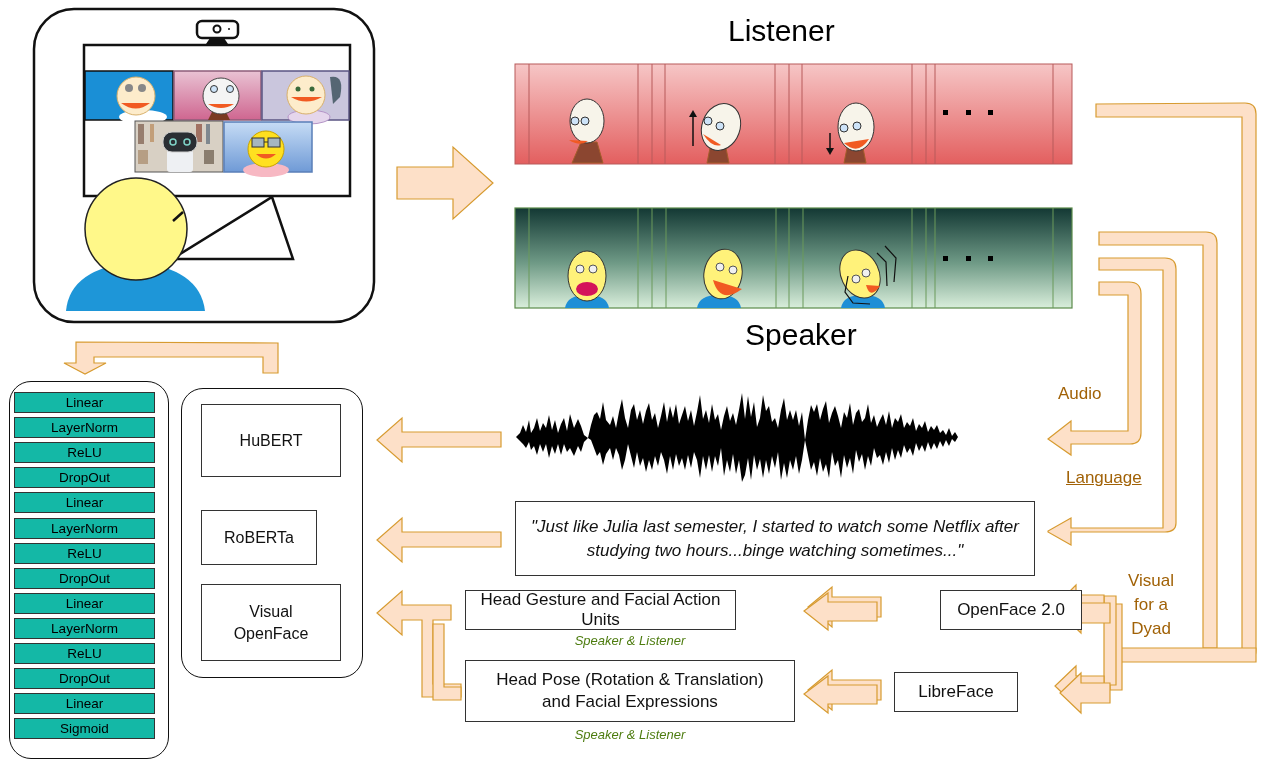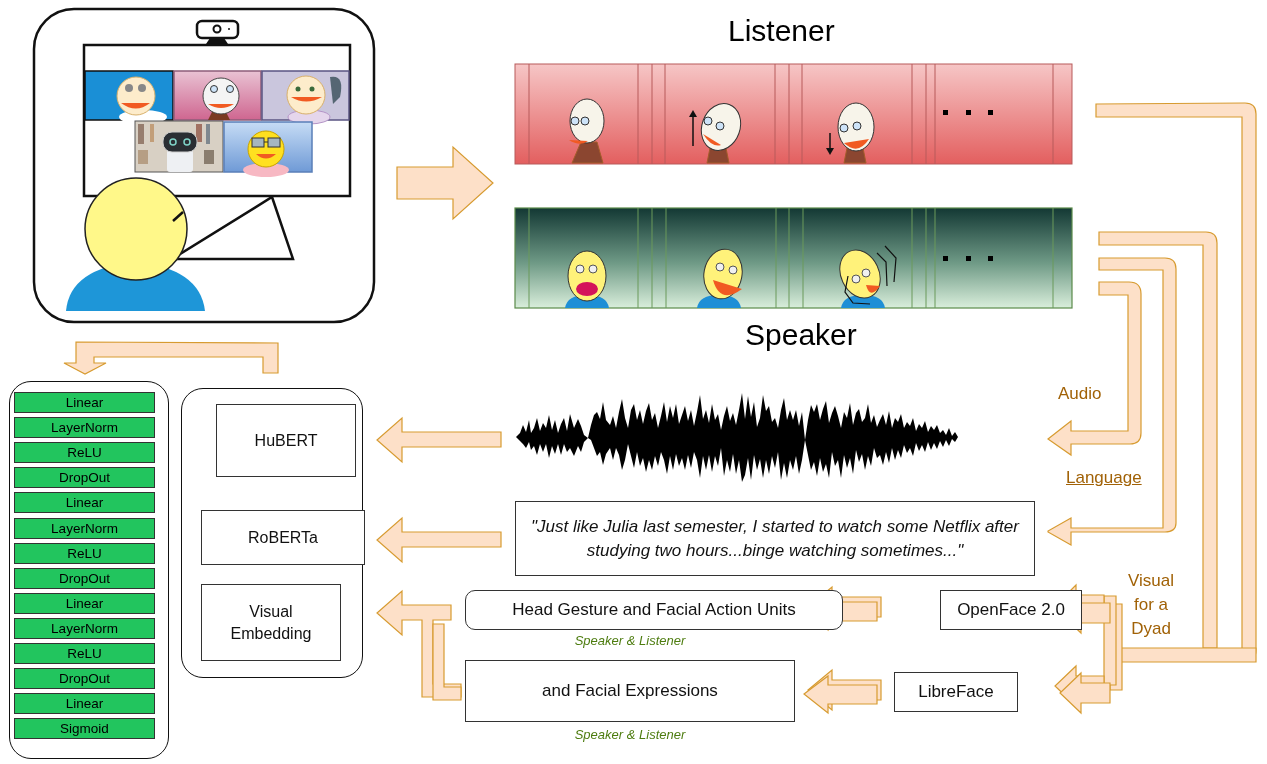--- a/index.html
+++ b/index.html
@@ -3,21 +3,21 @@
 <meta charset="utf-8">
 <style>
   html, body { margin:0; padding:0; background:#ffffff; }
   body { width:1267px; height:764px; position:relative; overflow:hidden; font-family:"Liberation Sans", sans-serif; }
   svg.layer { position:absolute; left:0; top:0; }
   .title-lg { position:absolute; font-size:30px; color:#000; }
   .box { position:absolute; border:1.5px solid #333; background:#fff; box-sizing:border-box;
          display:flex; align-items:center; justify-content:center; text-align:center; color:#111; }
   .rounded { position:absolute; border:1.5px solid #111; border-radius:22px; box-sizing:border-box; background:#fff; }
   .layer-item { position:absolute; left:14px; width:141px; height:21px; border:1.5px solid #333; box-sizing:border-box;
-                font-size:13.5px; display:flex; align-items:center; justify-content:center; background:#22c55e; }
+                font-size:13.5px; display:flex; align-items:center; justify-content:center; background:#14b8a6; }
   .label { position:absolute; font-size:17px; color:#a16207; text-align:center; }
   .italic-note { position:absolute; font-size:13px; font-style:italic; color:#4d7c0f; text-align:center; }
 </style>
 </head>
 <body>
 
 <svg class="layer" width="1267" height="764" viewBox="0 0 1267 764">
   <defs>
     <linearGradient id="lgRed" x1="0" y1="0" x2="0" y2="1">
       <stop offset="0" stop-color="#f6c6c6"></stop>
@@ -248,47 +248,48 @@
 <div class="label" style="left:1058px; top:384px;">Audio</div>
 <div class="label" style="left:1066px; top:468px;text-decoration:underline;">Language</div>
 <div class="label" style="left:1128px; top:569px; white-space:pre-line; line-height:24px;">Visual
 for a
 Dyad</div>
 
 <div class="box" style="left:515px; top:501px; width:520px; height:75px; font-size:17px; font-style:italic; padding:0 10px; line-height:24px;">
   <span>"Just like Julia last semester, I started to watch some Netflix after studying two hours...binge watching sometimes..."</span>
 </div>
 
-<div class="box" style="left:465px; top:590px; width:378px; height:40px; font-size:17px;border-radius:10px;">
+<div class="box" style="left:465px; top:590px; width:271px; height:40px; font-size:17px;">
   <span>Head Gesture and Facial Action Units</span>
 </div>
 <div class="italic-note" style="left:465px; top:633px; width:330px;">Speaker &amp; Listener</div>
 
 <div class="box" style="left:465px; top:660px; width:330px; height:62px; font-size:17px; flex-direction:column; line-height:22px;">
+  <span>Head Pose (Rotation &amp; Translation)</span>
   <span>and Facial Expressions</span>
 </div>
 <div class="italic-note" style="left:465px; top:727px; width:330px;">Speaker &amp; Listener</div>
 
 <div class="box" style="left:894px; top:590px; width:142px; height:40px; font-size:17px;margin-left:46px;">
   <span>OpenFace 2.0</span>
 </div>
 <div class="box" style="left:894px; top:672px; width:124px; height:40px; font-size:17px;">
   <span>LibreFace</span>
 </div>
 
 <div class="rounded" style="left:181px; top:388px; width:182px; height:290px;"></div>
-<div class="box" style="left:201px; top:404px; width:140px; height:73px; font-size:16px;margin-left:15px;">
+<div class="box" style="left:201px; top:404px; width:140px; height:73px; font-size:16px;">
   <span>HuBERT</span>
 </div>
-<div class="box" style="left:201px; top:510px; width:164px; height:55px; font-size:16px;">
+<div class="box" style="left:201px; top:510px; width:116px; height:55px; font-size:16px;">
   <span>RoBERTa</span>
 </div>
 <div class="box" style="left:201px; top:584px; width:140px; height:77px; font-size:16px; flex-direction:column; line-height:22px;">
   <span>Visual</span>
-  <span>Embedding</span>
+  <span>OpenFace</span>
 </div>
 
 <div class="rounded" style="left:9px; top:381px; width:160px; height:378px;"></div>
 <div id="layers">
     <div class="layer-item" style="top: 392px;">Linear</div>
     <div class="layer-item" style="top: 417.1px;">LayerNorm</div>
     <div class="layer-item" style="top: 442.2px;">ReLU</div>
     <div class="layer-item" style="top: 467.3px;">DropOut</div>
     <div class="layer-item" style="top: 492.4px;">Linear</div>
     <div class="layer-item" style="top: 517.5px;">LayerNorm</div>

